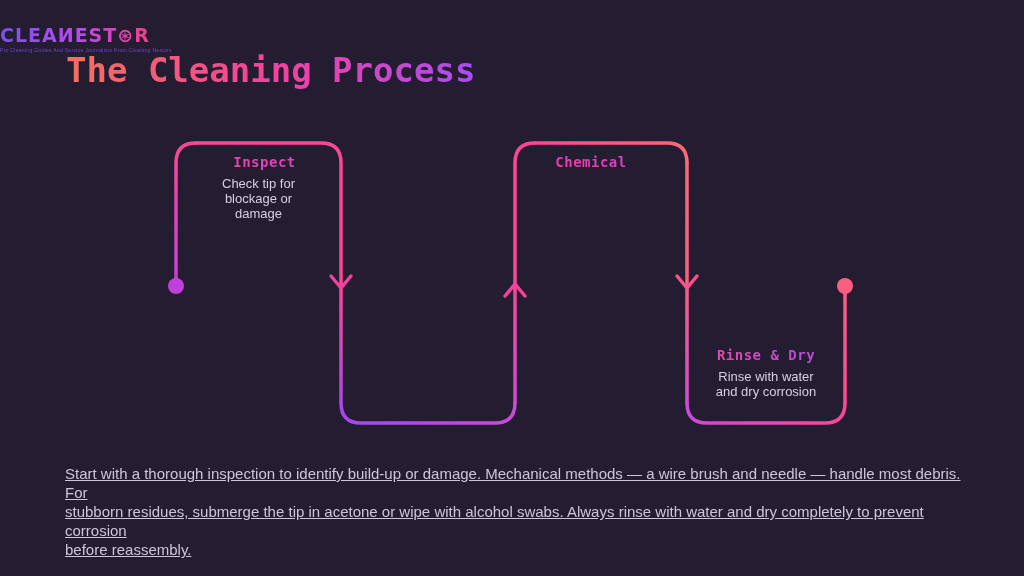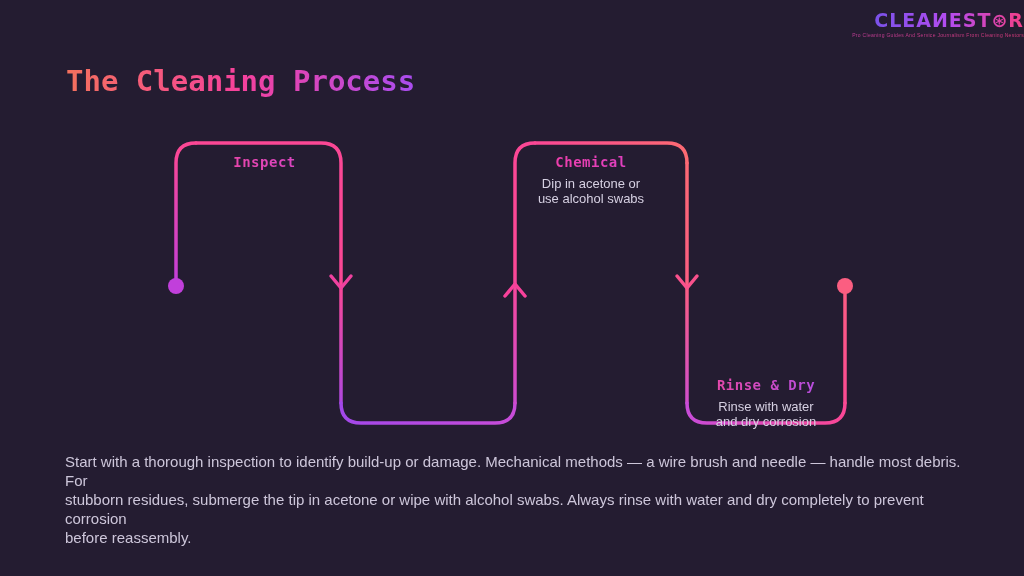--- a/index.html
+++ b/index.html
@@ -5,22 +5,22 @@
   * { margin:0; padding:0; box-sizing:border-box; }
   html,body { width:1024px; height:576px; }
   body {
     position:relative;
     width:1024px; height:576px;
     background: var(--background, #241c31);
     overflow:hidden;
     font-family:"Liberation Sans", sans-serif;
   }
   .logo-wrap {
-    position:absolute; top:9px; left:0; right:0;
-    text-align:right;
+    position:absolute; top:24px; left:0; right:0;
+    text-align:left;
   }
   .logo-wordmark {
     display:inline-block;
     font-family:"DejaVu Sans", sans-serif;
     font-weight:800;
     font-size:19px;
     letter-spacing:1px;
     background:linear-gradient(90deg, var(--logo-gradient, #7a52ea,#b44cf0,#f43f86));
     -webkit-background-clip:text;
     background-clip:text;
@@ -30,24 +30,24 @@
     margin-top:1px;
     font-size:5px;
     letter-spacing:0.3px;
     background:linear-gradient(90deg, var(--logo-gradient, #7a52ea,#b44cf0,#f43f86));
     -webkit-background-clip:text;
     background-clip:text;
     color:transparent;
     opacity:0.85;
   }
   .page-title {
-    position:absolute; left:66px; top:64px;
+    position:absolute; left:66px; top:50px;
     font-family:"DejaVu Sans Mono", monospace;
     font-weight:bold;
-    font-size:29px;
+    font-size:34px;
     background:linear-gradient(90deg, var(--title-gradient, #f4715d,#f6419c,#a94df0));
     -webkit-background-clip:text;
     background-clip:text;
     color:transparent;
     white-space:nowrap;
   }
   .diagram-svg { position:absolute; left:0; top:0; }
   .step { position:absolute; text-align:center; }
   .step-label {
     font-family:"DejaVu Sans Mono", monospace;
@@ -60,25 +60,26 @@
     background-clip:text;
     color:transparent;
   }
   .step-desc {
     font-size:13px;
     line-height:1.16;
     color:var(--description-text, #d6d0e2);
     white-space:pre-line;
   }
   .footer-paragraph {
-    position:absolute; left:65px; top:452px; width:900px;
+    position:absolute; left:65px; top:464px; width:900px;
     font-size:15px;
     line-height:1.27;
     color:var(--paragraph-text, #cdc6da);
     white-space:pre-line;
+    text-decoration:underline;
   }
 </style>
 </head>
 <body>
 
 <div class="logo-wrap">
   <div class="logo-wordmark">CLEAИEST⊛R</div>
   <div class="logo-tagline">Pro Cleaning Guides And Service Journalism From Cleaning Nestors</div>
 </div>
 
@@ -137,32 +138,33 @@
     <path stroke="#f8419b" d="M505 296 L515 284 L525 296"></path>
     <path stroke="#f9518c" d="M677 276 L687 288 L697 276"></path>
   </g>
 
   <circle cx="176" cy="286" r="8" style="fill:var(--start-dot,#c13fdb)"></circle>
   <circle cx="845" cy="286" r="8" style="fill:var(--end-dot,#fb5e81)"></circle>
 </svg>
 
 <div class="step" style="left:176px; top:154px; width:165px;">
   <div class="step-label" style="background-image: linear-gradient(90deg, rgb(242, 69, 157), rgb(207, 69, 207)); margin-left: 12px;">Inspect</div>
+  <div class="step-desc">Check tip for
+blockage or
+damage</div>
 </div>
 
 <div class="step" style="left:338px; top:357px; width:178px;">
 </div>
 
 <div class="step" style="left:513px; top:154px; width:156px;">
   <div class="step-label" style="background-image: linear-gradient(90deg, rgb(244, 61, 159), rgb(216, 65, 204));">Chemical</div>
-  <div class="step-desc">Dip in acetone or
-use alcohol swabs</div>
 </div>
 
-<div class="step" style="left:683px; top:377px; width:166px;">
+<div class="step" style="left:683px; top:347px; width:166px;">
   <div class="step-label" style="background-image: linear-gradient(90deg, rgb(244, 71, 154), rgb(168, 79, 240));">Rinse &amp; Dry</div>
   <div class="step-desc">Rinse with water
 and dry corrosion</div>
 </div>
 
 <p class="footer-paragraph">Start with a thorough inspection to identify build-up or damage. Mechanical methods — a wire brush and needle — handle most debris. For
 stubborn residues, submerge the tip in acetone or wipe with alcohol swabs. Always rinse with water and dry completely to prevent corrosion
 before reassembly.</p>
 
 </body></html>

